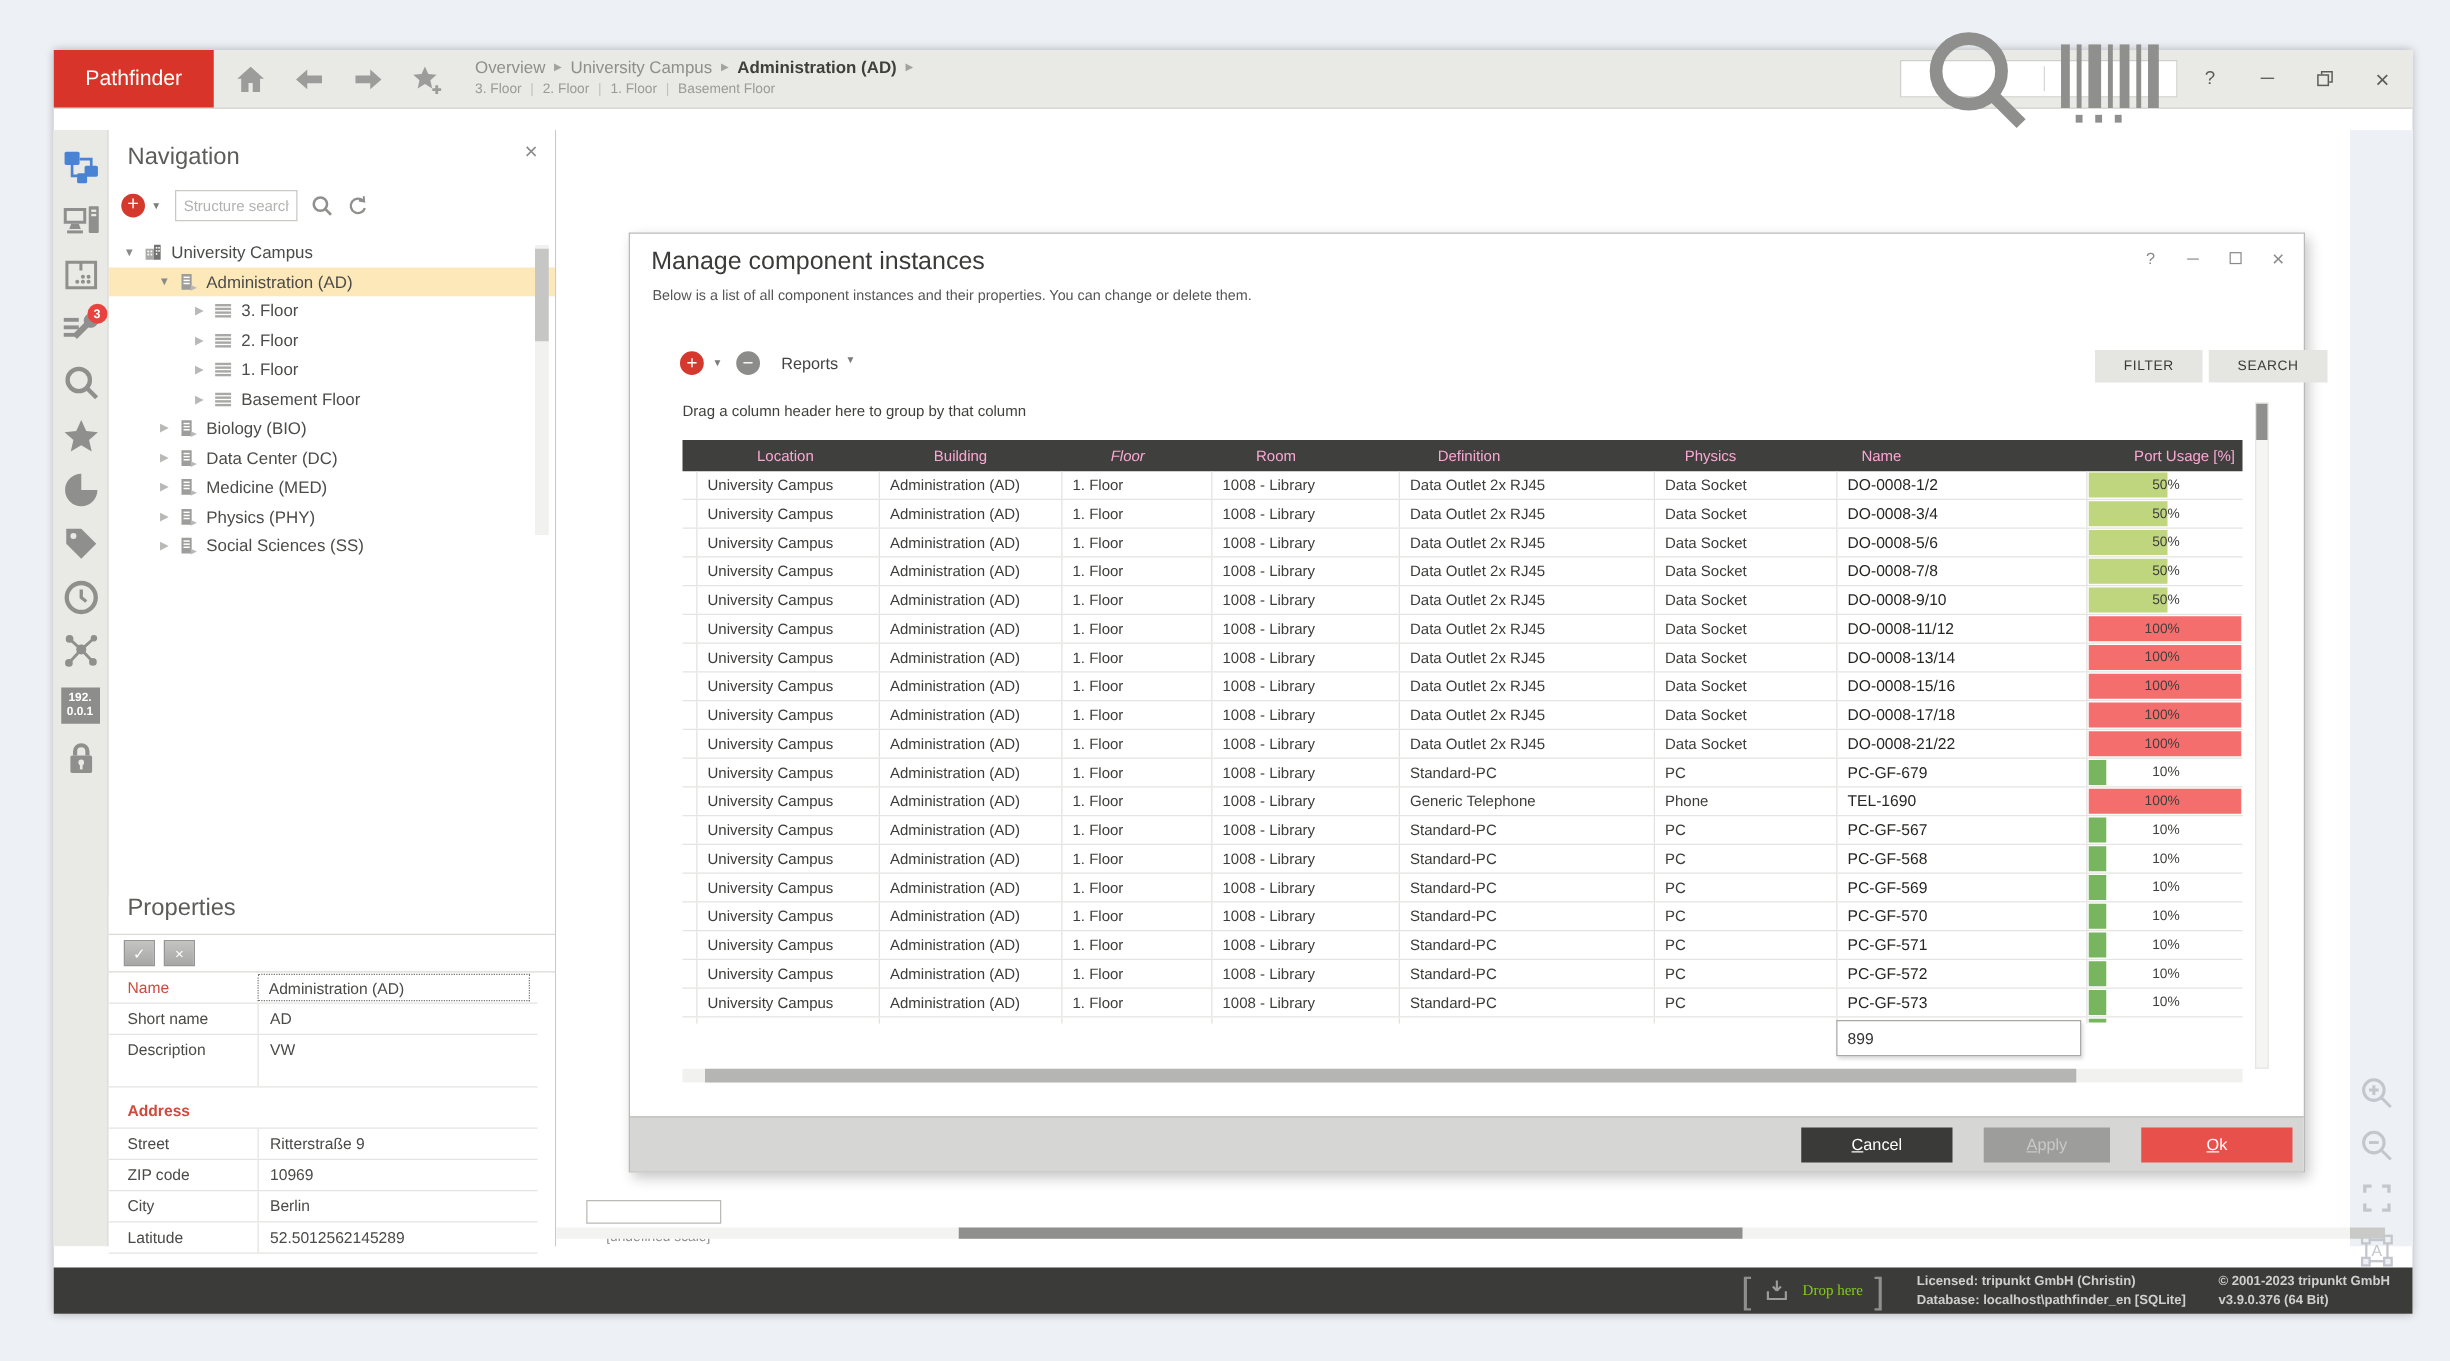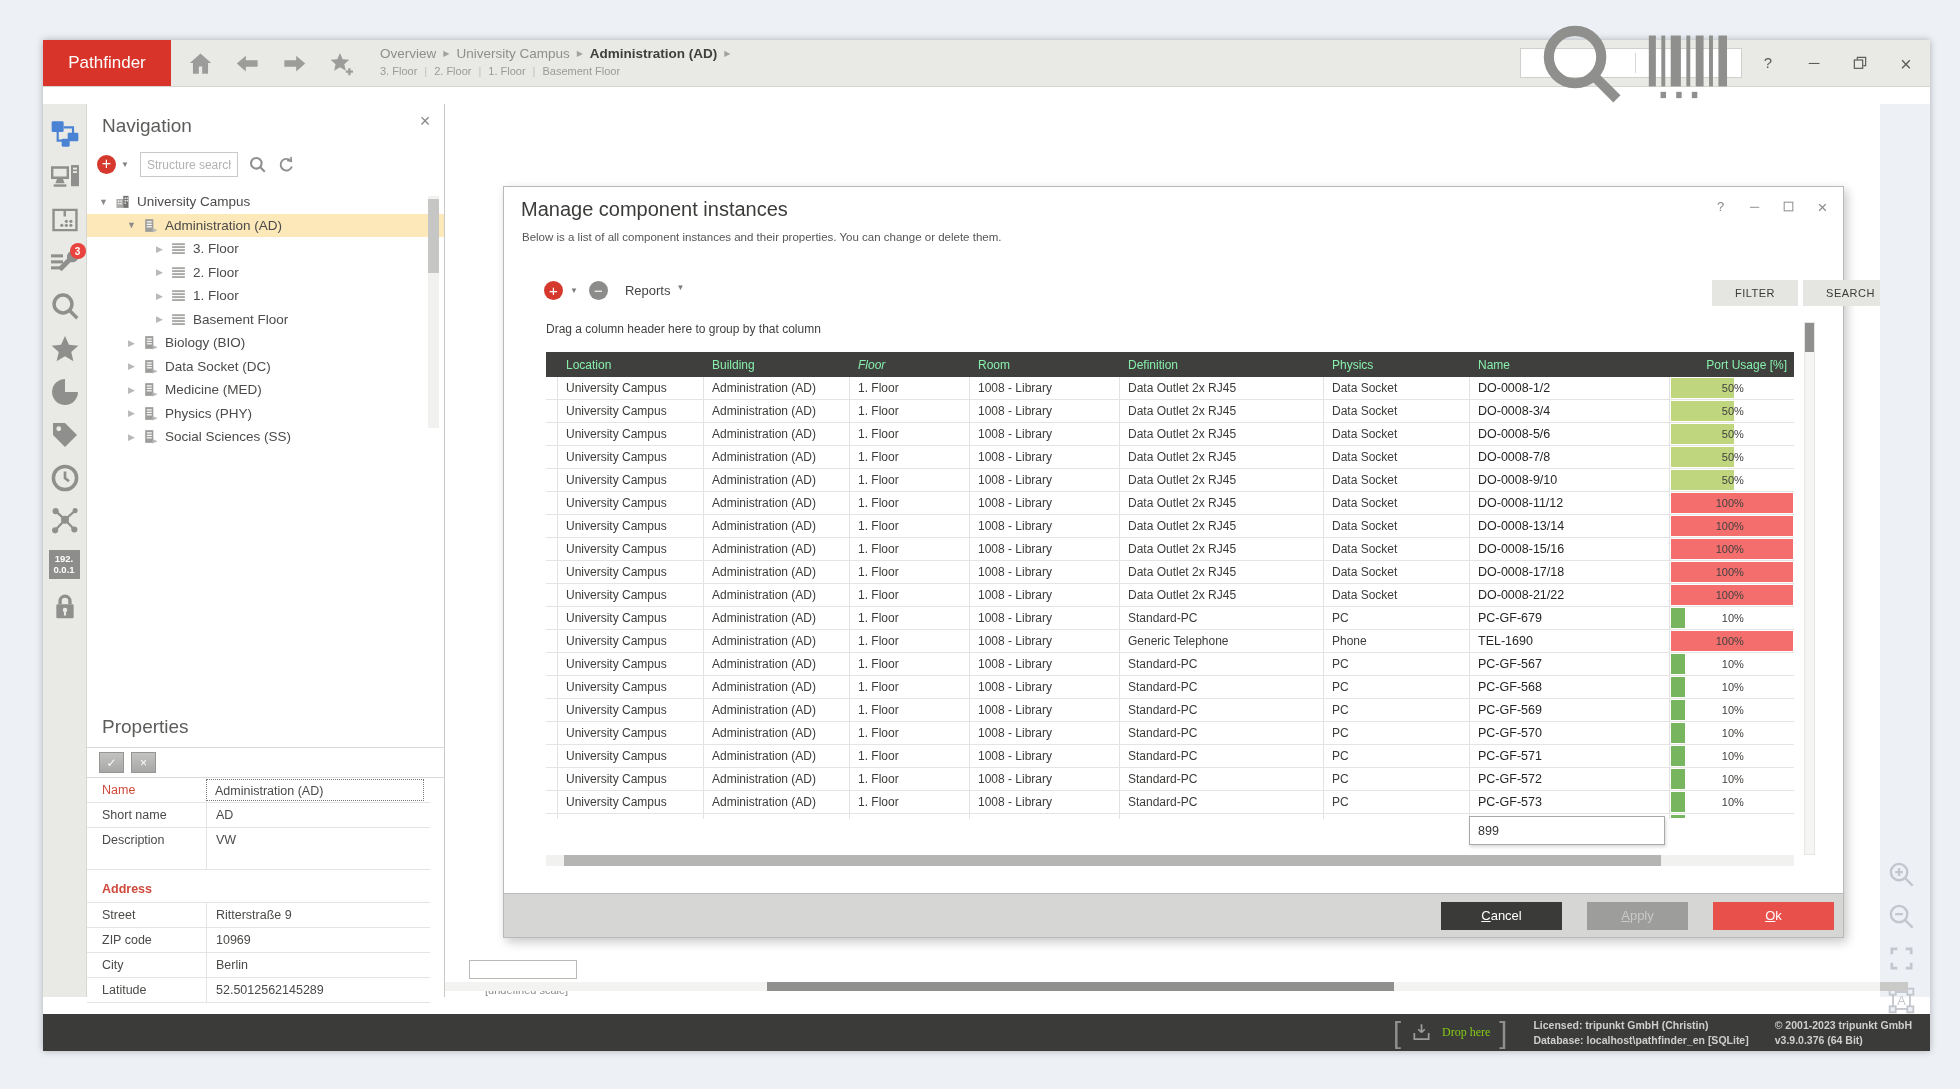--- a/index.html
+++ b/index.html
@@ -106,28 +106,28 @@
   .dlg-ctrls{position:absolute;right:14px;top:13px;display:flex;gap:21px;color:#8a8a88;align-items:center;}
   .dlg-ctrls .ic{width:13px;height:13px;font-size:13px;}
   .dlg-toolbar{position:absolute;left:40px;top:94px;display:flex;align-items:center;gap:7px;
     font-size:13px;color:#444;}
   .circlebtn{width:19px;height:19px;border-radius:50%;color:#fff;display:flex;align-items:center;
     justify-content:center;font-size:15px;line-height:1;padding-bottom:1px;}
   .circlebtn.red{background:#d5392e;}
   .circlebtn.gray{background:#8c8c8a;margin-left:4px;}
   .tb-caret{font-size:8px;color:#7c7c7a;}
   .reports{margin-left:10px;display:flex;gap:6px;align-items:flex-start;}
-  .dlg-actions{position:absolute;left:1160px;top:93px;display:flex;gap:5px;padding-left:48px;}
+  .dlg-actions{position:absolute;left:1124px;top:93px;display:flex;gap:5px;padding-left:48px;}
   .flatbtn{height:26px;background:#e5e5e2;color:#3b3b39;font-size:11px;letter-spacing:.5px;
     display:flex;align-items:center;justify-content:center;}
   .flatbtn.f1{width:86px;}.flatbtn.f2{width:95px;}
   .dlg-drag{position:absolute;left:42px;top:135px;font-size:12px;color:#3f3f3d;}
 
   .tablewrap{position:absolute;left:42px;top:165px;width:1248px;}
-  .thead{display:flex;background:#3f3f3d;color:#86efac;height:25px;align-items:center;font-size:12px;}
+  .thead{display:flex;background:#3f3f3d;color:#f9a8d4;height:25px;align-items:center;font-size:12px;padding-left:40px;}
   .th{padding-left:8px;white-space:nowrap;overflow:hidden;}
   .th-right{text-align:right;padding-right:6px;padding-left:0;}
   .seldot{width:5px;height:5px;border-radius:50%;background:#b5b5b3;margin-left:3px;}
   .tr{display:flex;height:23px;border-bottom:1px solid #e4e4e2;font-size:12px;color:#3c3c3a;
     align-items:center;}
   .td{padding-left:8px;height:100%;display:flex;align-items:center;border-right:1px solid #e2e2e0;
     white-space:nowrap;overflow:hidden;}
   .td.sel{padding:0;}
   .td.name{font-size:12.5px;color:#262624;}
   .td.port{position:relative;padding:0;border-right:none;}
@@ -469,21 +469,21 @@
                 <svg viewBox="0 0 24 24">
                   <path d="M4.5 3H16v18H4.5z" fill="#9d9d9b"></path>
                   <g fill="#fff">
                     <rect x="6.8" y="6" width="7" height="1.7"></rect>
                     <rect x="6.8" y="9.5" width="7" height="1.7"></rect>
                     <rect x="6.8" y="13" width="7" height="1.7"></rect>
                   </g>
                   <path d="M15 15.5l7 3.2-7 3.2z" fill="#b9b9b7"></path>
                 </svg>
               </span>
-              <span>Data Socket (DC)</span>
+              <span>Data Center (DC)</span>
             </div>
           </div>
           <div class="tree-row">
             <div class="tree-inner" style="padding-left: 38px;">
               <span class="expander light">▶</span>
               <span class="ic tree-ic">
                 <svg viewBox="0 0 24 24">
                   <path d="M4.5 3H16v18H4.5z" fill="#9d9d9b"></path>
                   <g fill="#fff">
                     <rect x="6.8" y="6" width="7" height="1.7"></rect>

